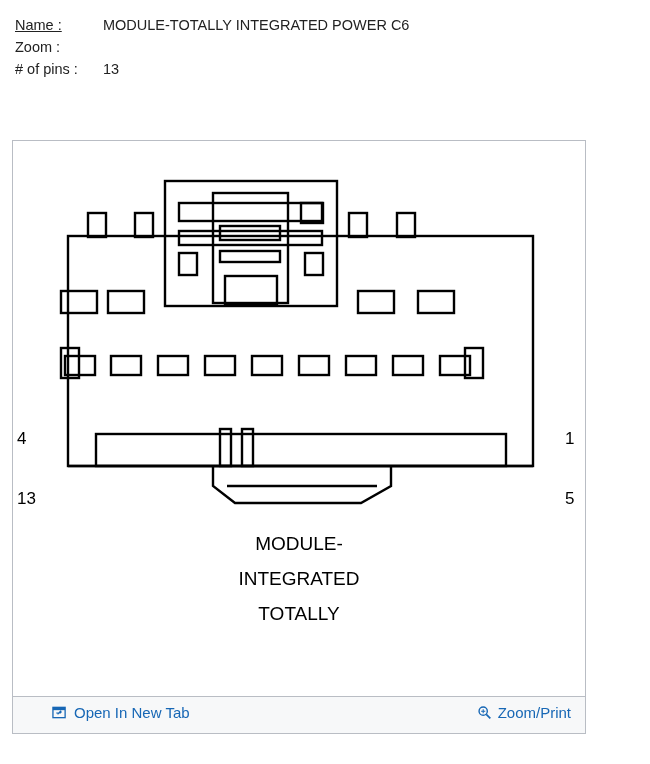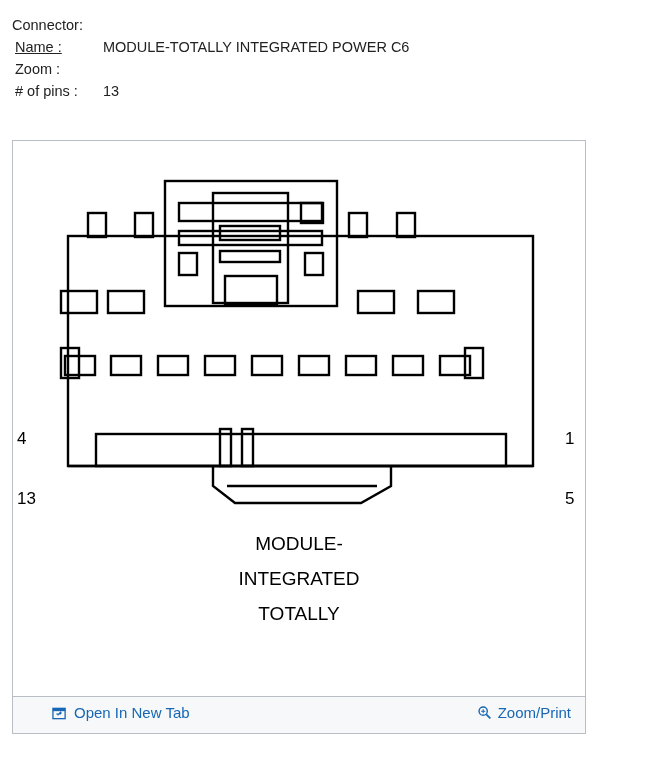--- a/index.html
+++ b/index.html
@@ -102,21 +102,21 @@
     height: 37px;
     border-top: 1px solid #b9bdc4;
     background: #f7f8f9;
     box-sizing: border-box;
   }
   .action-left {
     position: absolute;
     left: 18px;
     top: 7px;
     display: flex;
-    align-items: flex-end;
+    align-items: center;
     gap: 7px;
     color: #1767b5;
     font-size: 15px;
     cursor: pointer;
     padding-left: 21px;
   }
   .action-right {
     position: absolute;
     right: 14px;
     top: 7px;
@@ -131,23 +131,20 @@
     text-decoration: none;
   }
   .ic { display:inline-flex; align-items:center; justify-content:center; }
 </style>
 </head>
 <body>
 
 <div class="page">
 
   <div class="info">
-    <div class="info-row">
-      <span class="info-label lbl-connector">Connector:</span>
-    </div>
     <div class="info-row">
       <span class="info-label lbl-name">Name :</span>
       <span class="info-value">MODULE-TOTALLY INTEGRATED POWER C6</span>
     </div>
     <div class="info-row">
       <span class="info-label lbl-color">Zoom :</span>
       <span class="info-value"></span>
     </div>
     <div class="info-row">
       <span class="info-label lbl-pins"># of pins :</span>

